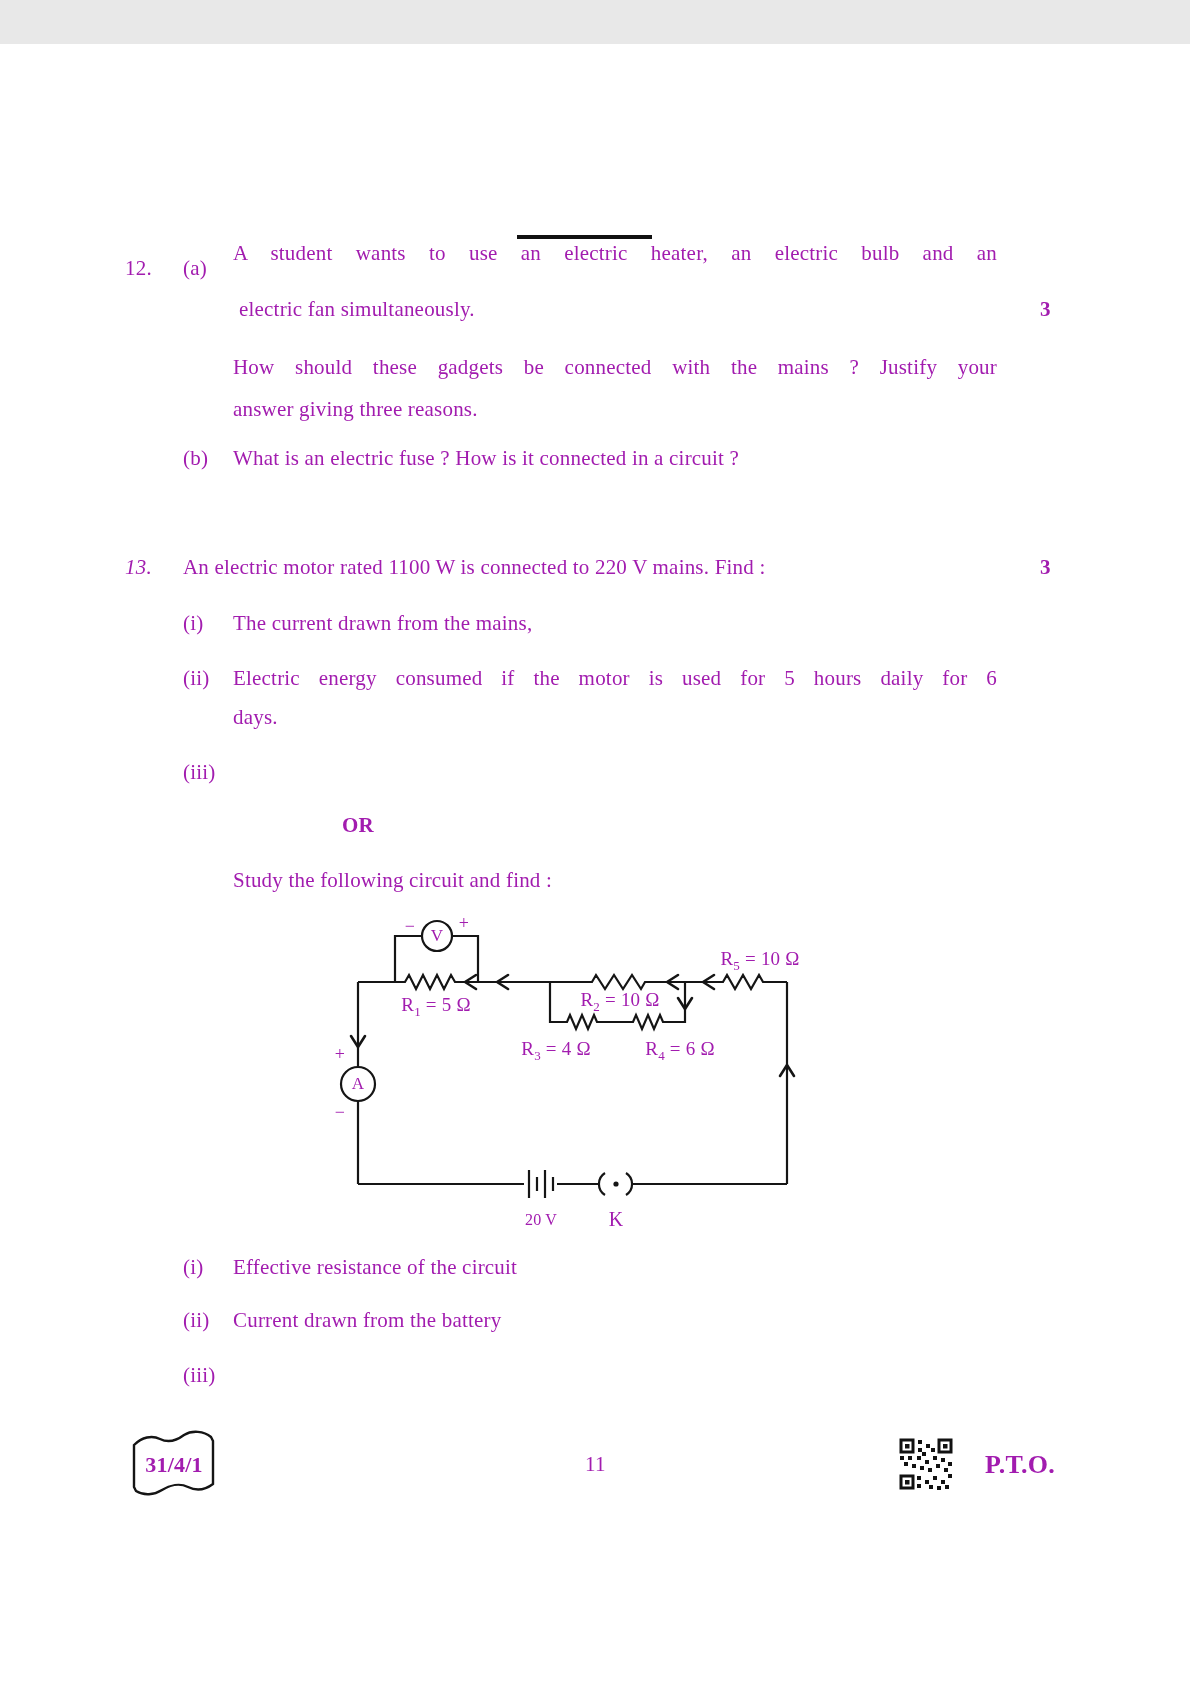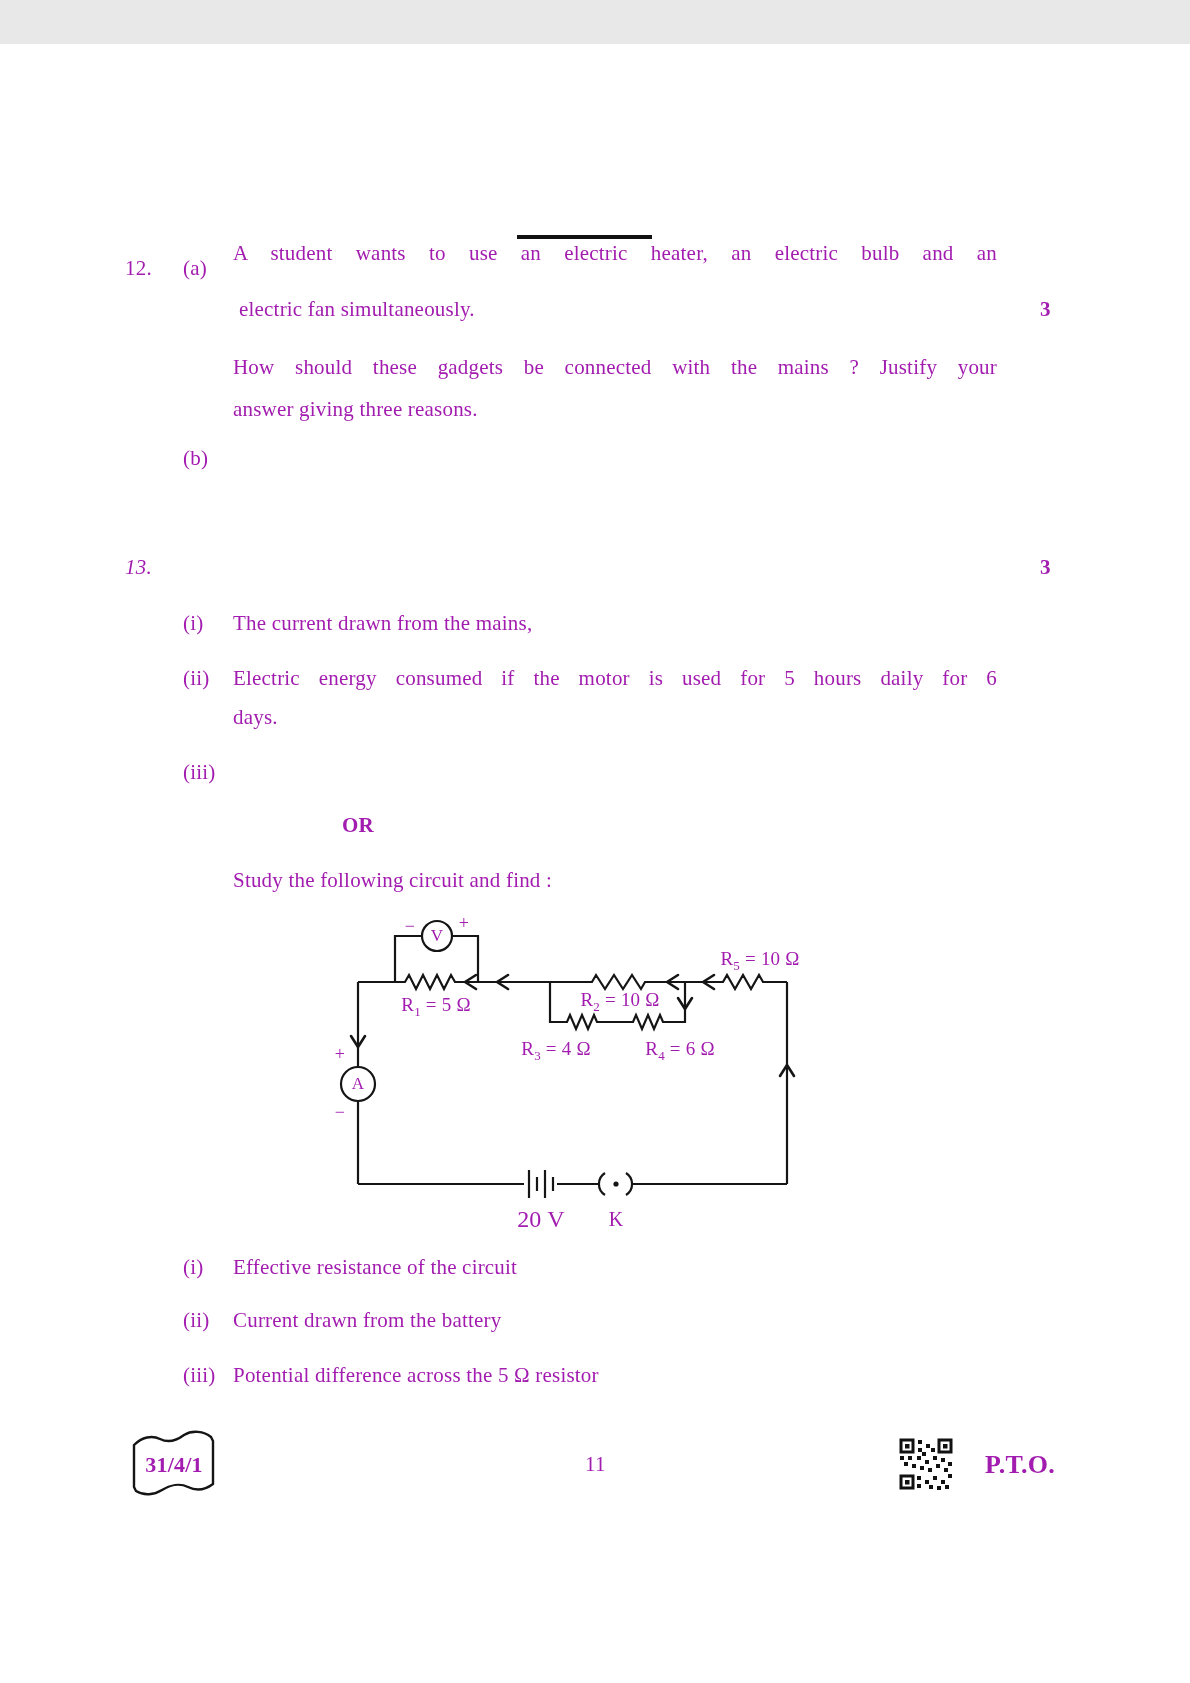--- a/index.html
+++ b/index.html
@@ -26,22 +26,24 @@
   <div class="divider" style="left:517px;top:191px;width:135px;height:4px;"></div>
 
   <div class="t" style="left:125px;top:213px;">12.</div>
   <div class="t" style="left:183px;top:213px;">(a)</div>
   <div class="t just" style="left:233px;top:198px;">A student wants to use an electric heater, an electric bulb and an</div>
   <div class="t" style="left:239px;top:254px;">electric fan simultaneously.</div>
   <div class="t bold" style="left:1040px;top:254px;">3</div>
   <div class="t just" style="left:233px;top:312px;">How should these gadgets be connected with the mains ? Justify your</div>
   <div class="t" style="left:233px;top:354px;">answer giving three reasons.</div>
   <div class="t" style="left:183px;top:403px;">(b)</div>
+  <div class="t" style="left:233px;top:403px;">What is an electric fuse ? How is it connected in a circuit ?</div>
 
   <div class="t" style="left:125px;top:512px;font-style:italic;">13.</div>
+  <div class="t" style="left:183px;top:512px;">An electric motor rated 1100 W is connected to 220 V mains. Find :</div>
   <div class="t bold" style="left:1040px;top:512px;">3</div>
 
   <div class="t" style="left:183px;top:568px;">(i)</div>
   <div class="t" style="left:233px;top:568px;text-align:right;">The current drawn from the mains,</div>
 
   <div class="t" style="left:183px;top:623px;">(ii)</div>
   <div class="t just" style="left:233px;top:623px;">Electric energy consumed if the motor is used for 5 hours daily for 6</div>
   <div class="t" style="left:233px;top:662px;">days.</div>
 
   <div class="t" style="left:183px;top:717px;">(iii)</div>
@@ -144,27 +146,26 @@
   <div class="clabel" style="left:760px;top:905px;">
     <span>R</span><sub>5</sub><span class="rv">= 10 Ω</span>
   </div>
   <div class="clabel" style="left:556px;top:995px;">
     <span>R</span><sub>3</sub><span class="rv">= 4 Ω</span>
   </div>
   <div class="clabel" style="left:680px;top:995px;">
     <span>R</span><sub>4</sub><span class="rv">= 6 Ω</span>
   </div>
 
-  <div class="t center" style="left:541px;top:1164px;font-size:24px;">20 V</div>
+  <div class="t center" style="left:541px;top:1164px;font-size:16px;">20 V</div>
   <div class="t center" style="left:616px;top:1164px;font-size:20px;">K</div>
 
   <div class="t" style="left:183px;top:1212px;">(i)</div>
   <div class="t" style="left:233px;top:1212px;">Effective resistance of the circuit</div>
   <div class="t" style="left:183px;top:1265px;">(ii)</div>
   <div class="t" style="left:233px;top:1265px;">Current drawn from the battery</div>
   <div class="t" style="left:183px;top:1320px;">(iii)</div>
-  <div class="t" style="left:233px;top:1320px;">Potential difference across the 5 Ω resistor</div>
 
   <div class="t bold center" style="left:174px;top:1409px;font-size:22px;">31/4/1</div>
   <div class="t" style="left:585px;top:1409px;">11</div>
   <div class="t bold" style="left:985px;top:1409px;font-size:26px;">P.T.O.</div>
 
 </div>
 
 </body></html>

